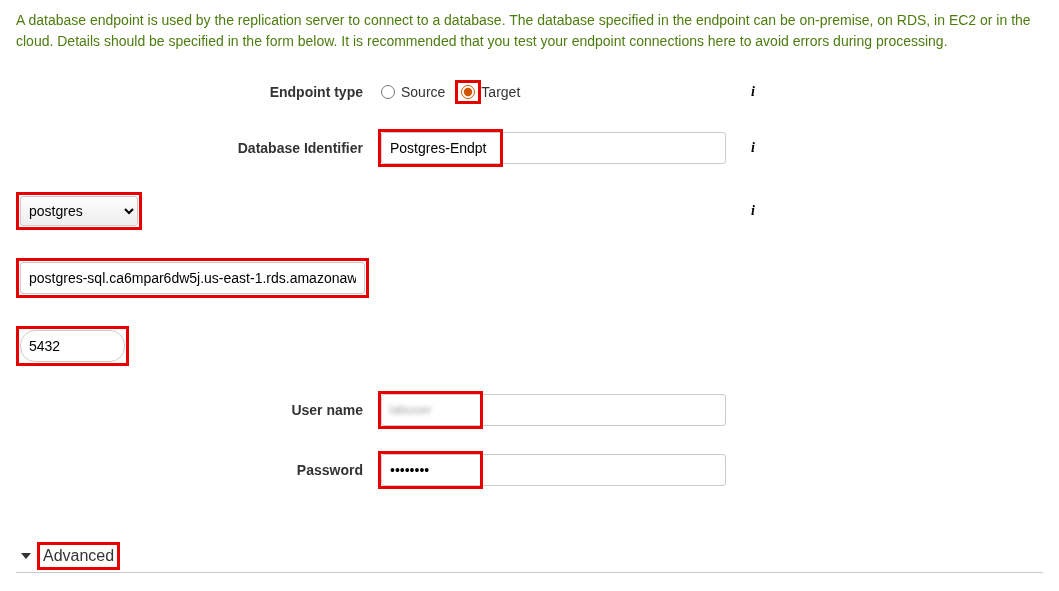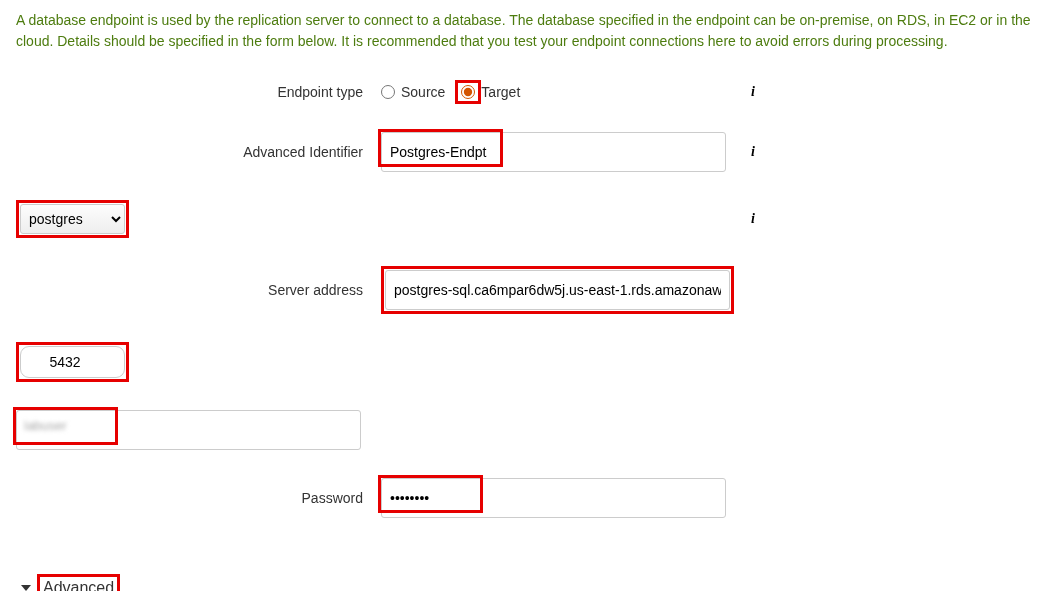--- a/index.html
+++ b/index.html
@@ -19,50 +19,49 @@
     .form-row {
       display: flex;
       align-items: center;
       margin-bottom: 28px;
       position: relative;
     }
     .form-label {
       width: 365px;
       text-align: right;
       padding-right: 18px;
-      font-weight: normal;
+      font-weight: bold;
       font-size: 14px;
       color: #333;
     }
     .form-control-area {
       display: flex;
       align-items: center;
       position: relative;
     }
     .text-input {
       width: 345px;
-      height: 40px;
+      height: 32px;
       padding: 4px 8px;
       border: 1px solid #ccc;
       border-radius: 3px;
       font-size: 14px;
       background: white;
     }
     .num-input {
       width: 105px;
       height: 32px;
       padding: 4px 8px;
       border: 1px solid #ccc;
-      border-radius: 9px;
+      border-radius: 15px;
       font-size: 14px;
       background: white;
-      text-align: center;
     }
     .select-input {
-      width: 105px;
+      width: 118px;
       height: 30px;
       padding: 2px 4px;
       border: 1px solid #ccc;
       border-radius: 3px;
       font-size: 14px;
       background: linear-gradient(#fdfdfd, #eee);
     }
     .radio-group {
       display: flex;
       align-items: center;
@@ -147,57 +146,57 @@
     </div>
     <span class="highlight-box" style="padding:2px 3px;">
       <input type="radio" name="ep" checked="" style="">
     </span>
     <span class="radio-label">Target</span>
   </div>
   <span class="info-icon">i</span>
 </div>
 
 <div class="form-row">
-  <div class="form-label">Advanced Identifier</div>
+  <div class="form-label">Database Identifier</div>
   <div class="form-control-area hl-wrap">
     <input type="text" class="text-input" value="Postgres-Endpt" style="">
     <div class="overlay-highlight" style="left:-3px; top:-3px; width:125px; height:38px;"></div>
   </div>
   <span class="info-icon">i</span>
 </div>
 
 <div class="form-row">
   <div class="form-control-area">
     <span class="highlight-box">
       <select class="select-input">
         <option>postgres</option>
       </select>
     </span>
   </div>
   <span class="info-icon">i</span>
 </div>
 
 <div class="form-row">
-  <div class="form-label">Server address</div>
   <div class="form-control-area">
     <span class="highlight-box">
       <input type="text" class="text-input" value="postgres-sql.ca6mpar6dw5j.us-east-1.rds.amazonaws.com" style="">
     </span>
   </div>
 </div>
 
 <div class="form-row">
   <div class="form-control-area">
     <span class="highlight-box">
       <input type="number" class="num-input" value="5432" style="">
     </span>
   </div>
 </div>
 
 <div class="form-row">
+  <div class="form-label">User name</div>
   <div class="form-control-area hl-wrap">
     <input type="text" class="text-input" value="" style="">
     <span class="blurred-text" style="position:absolute; left:8px; top:8px;">labuser</span>
     <div class="overlay-highlight" style="left:-3px; top:-3px; width:105px; height:38px;"></div>
   </div>
 </div>
 
 <div class="form-row">
   <div class="form-label">Password</div>
   <div class="form-control-area hl-wrap">

